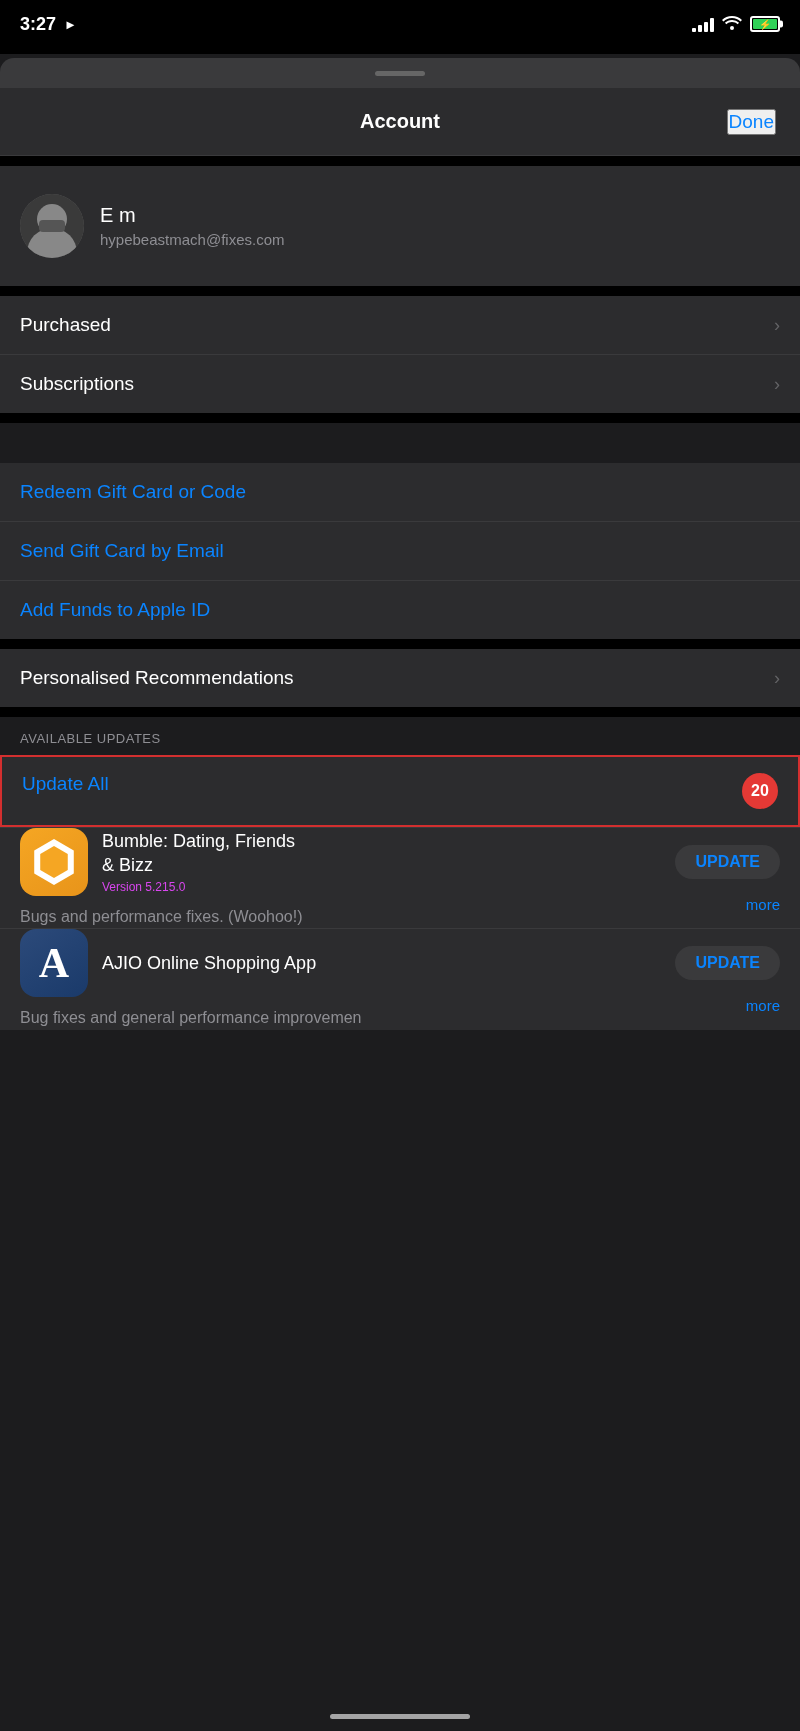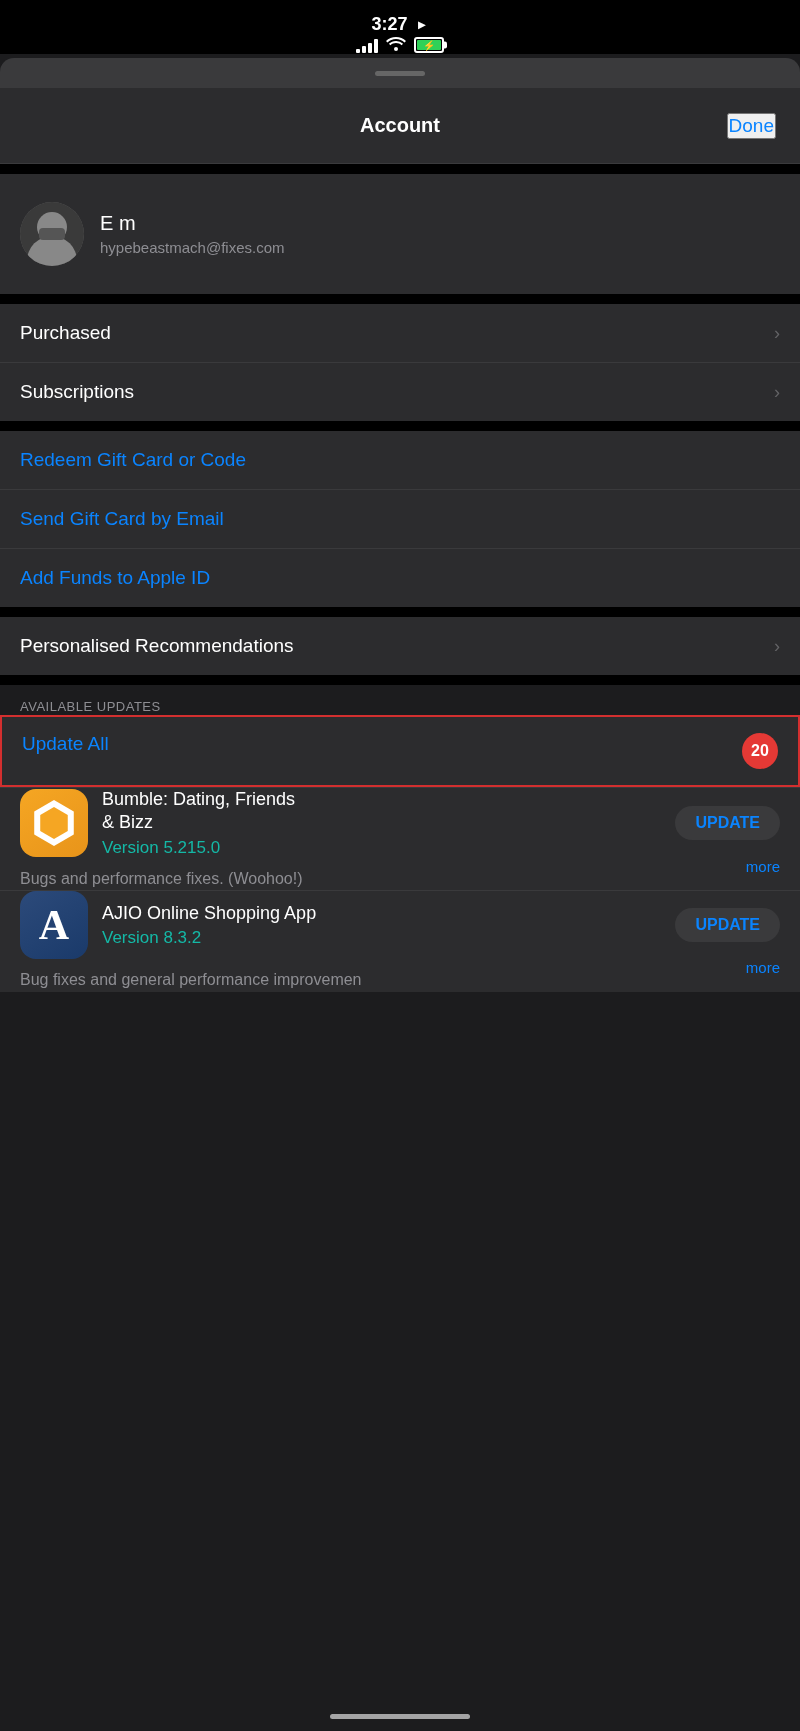--- a/index.html
+++ b/index.html
@@ -12,24 +12,23 @@
       width: 800px;
       min-height: 1731px;
       overflow-x: hidden;
     }
 
     
     .status-bar {
       background: #000;
       display: flex;
       justify-content: space-between;
-      align-items: center;
+      align-items: flex-start;
       padding: 14px 20px 10px;
       height: 54px;
-      flex-direction: column;
     }
     .status-time {
       font-size: 18px;
       font-weight: 600;
       color: #fff;
       display: flex;
       align-items: center;
       gap: 6px;
     }
     .status-icons {
@@ -115,21 +114,21 @@
       border-radius: 3px;
     }
 
     
     .header {
       background: #2c2c2e;
       display: flex;
       justify-content: space-between;
       align-items: center;
       padding: 16px 24px;
-      height: 76px;
+      height: 68px;
       border-bottom: 1px solid #3a3a3c;
     }
     .header-title {
       font-size: 20px;
       font-weight: 600;
       color: #fff;
       position: absolute;
       left: 50%;
       transform: translateX(-50%);
     }
@@ -241,25 +240,26 @@
       color: #0a84ff;
     }
     .chevron {
       color: #636366;
       font-size: 18px;
     }
 
     
     .blue-links-section {
       background: #2c2c2e;
+      margin-top: 40px;
     }
 
     
     .updates-header-section {
-      padding: 12px 20px 0;
+      padding: 12px 20px 8px;
       background: #1c1c1e;
     }
     .updates-header-label {
       font-size: 13px;
       color: #8e8e93;
       text-transform: uppercase;
       letter-spacing: 0.5px;
       font-weight: 400;
     }
 
@@ -342,22 +342,22 @@
     .app-update-info {
       flex: 1;
     }
     .app-name {
       font-size: 18px;
       font-weight: 500;
       color: #fff;
       line-height: 1.3;
     }
     .app-version {
-      font-size: 17px;
-      color: #14b8a6;
+      font-size: 12px;
+      color: #d946ef;
       margin-top: 3px;
     }
     .update-button {
       background: #3a3a3c;
       color: #0a84ff;
       border: none;
       border-radius: 20px;
       padding: 8px 20px;
       font-size: 16px;
       font-weight: 600;
@@ -517,21 +517,20 @@
   </div>
 </div>
 
 <div class="app-update-item">
   <div class="app-update-top">
     <div class="app-icon ajio-icon">
       <span class="ajio-letter">A</span>
     </div>
     <div class="app-update-info">
       <div class="app-name">AJIO Online Shopping App</div>
-      <div class="app-version">Version 8.3.2</div>
     </div>
     <button class="update-button">UPDATE</button>
   </div>
   <div class="description-row">
     <span class="app-description">Bug fixes and general performance improvemen</span>
     <span class="app-description-more">more</span>
   </div>
 </div>
 
 <div class="home-indicator"></div>

